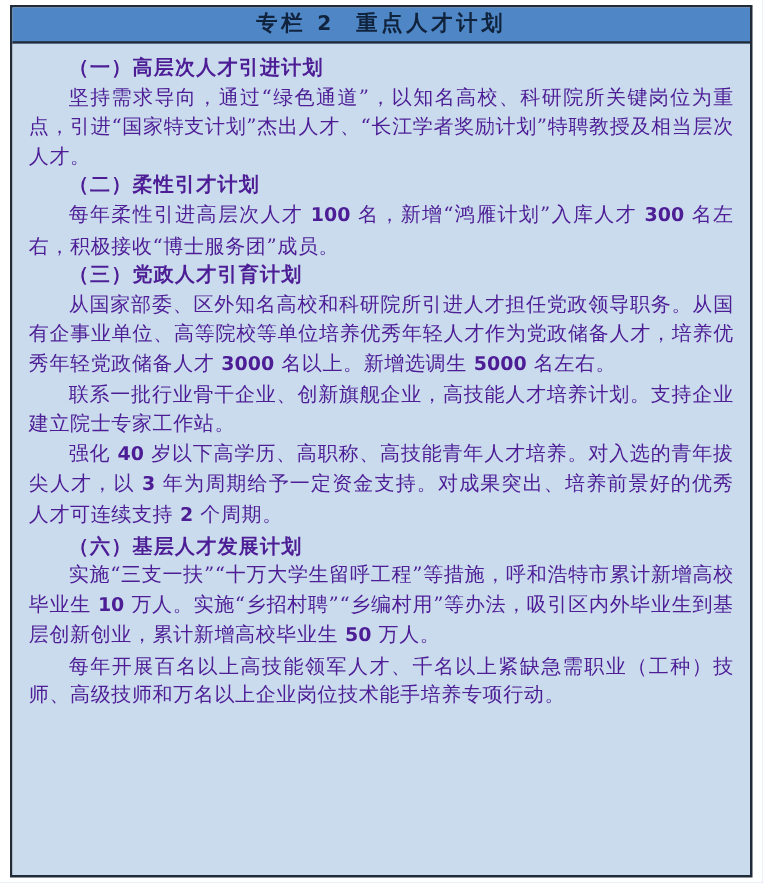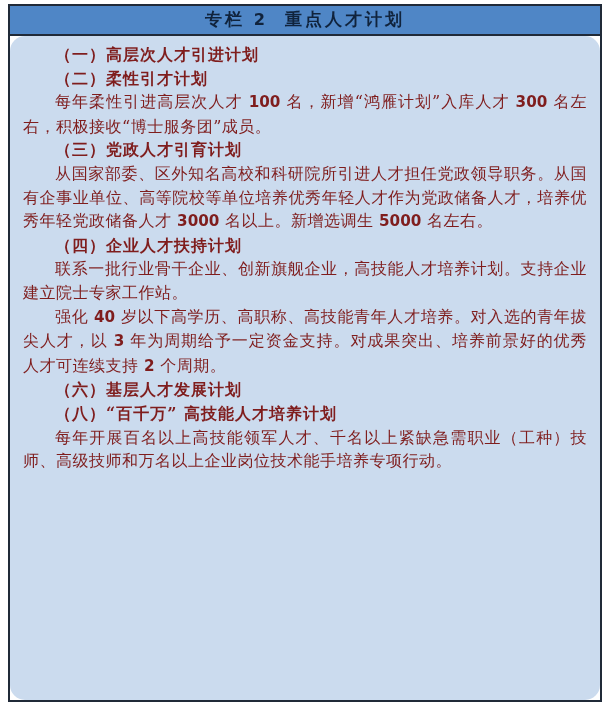--- a/index.html
+++ b/index.html
@@ -62,34 +62,34 @@
   }
 </style>
 </head>
 <body>
 
 <div class="page">
   <div class="panel" style="border-color: rgb(32, 42, 56);">
     <div class="panel-header" style="background: rgb(79, 134, 198); border-bottom-color: rgb(32, 42, 56); color: rgb(16, 35, 60);">
       <span class="autonum">专栏 <span class="d">2</span>　重点人才计划</span>
     </div>
-    <div class="panel-body" style="background: rgb(203, 219, 238); color: #7f1d1d; border-radius: 15px;">
+    <div class="panel-body" style="background: rgb(203, 219, 238); color: #4c1d95;">
       <p class="heading">（一）高层次人才引进计划</p>
+      <p class="para autonum">坚持需求导向，通过“绿色通道”，以知名高校、科研院所关键岗位为重点，引进“国家特支计划”杰出人才、“长江学者奖励计划”特聘教授及相当层次人才。</p>
 
       <p class="heading">（二）柔性引才计划</p>
       <p class="para autonum">每年柔性引进高层次人才 <span class="d">100</span> 名，新增“鸿雁计划”入库人才 <span class="d">300</span> 名左右，积极接收“博士服务团”成员。</p>
 
       <p class="heading">（三）党政人才引育计划</p>
       <p class="para autonum">从国家部委、区外知名高校和科研院所引进人才担任党政领导职务。从国有企事业单位、高等院校等单位培养优秀年轻人才作为党政储备人才，培养优秀年轻党政储备人才 <span class="d">3000</span> 名以上。新增选调生 <span class="d">5000</span> 名左右。</p>
 
-      <p class="heading">（四）企业人才扶持计划</p>
       <p class="para autonum">联系一批行业骨干企业、创新旗舰企业，高技能人才培养计划。支持企业建立院士专家工作站。</p>
 
       <p class="para autonum">强化 <span class="d">40</span> 岁以下高学历、高职称、高技能青年人才培养。对入选的青年拔尖人才，以 <span class="d">3</span> 年为周期给予一定资金支持。对成果突出、培养前景好的优秀人才可连续支持 <span class="d">2</span> 个周期。</p>
 
       <p class="heading">（六）基层人才发展计划</p>
 
+      <p class="para autonum">实施“三支一扶”“十万大学生留呼工程”等措施，呼和浩特市累计新增高校毕业生 <span class="d">10</span> 万人。实施“乡招村聘”“乡编村用”等办法，吸引区内外毕业生到基层创新创业，累计新增高校毕业生 <span class="d">50</span> 万人。</p>
 
-      <p class="heading">（八）“百千万” 高技能人才培养计划</p>
       <p class="para autonum">每年开展百名以上高技能领军人才、千名以上紧缺急需职业（工种）技师、高级技师和万名以上企业岗位技术能手培养专项行动。</p>
     </div>
   </div>
 </div>
 
 </body></html>

